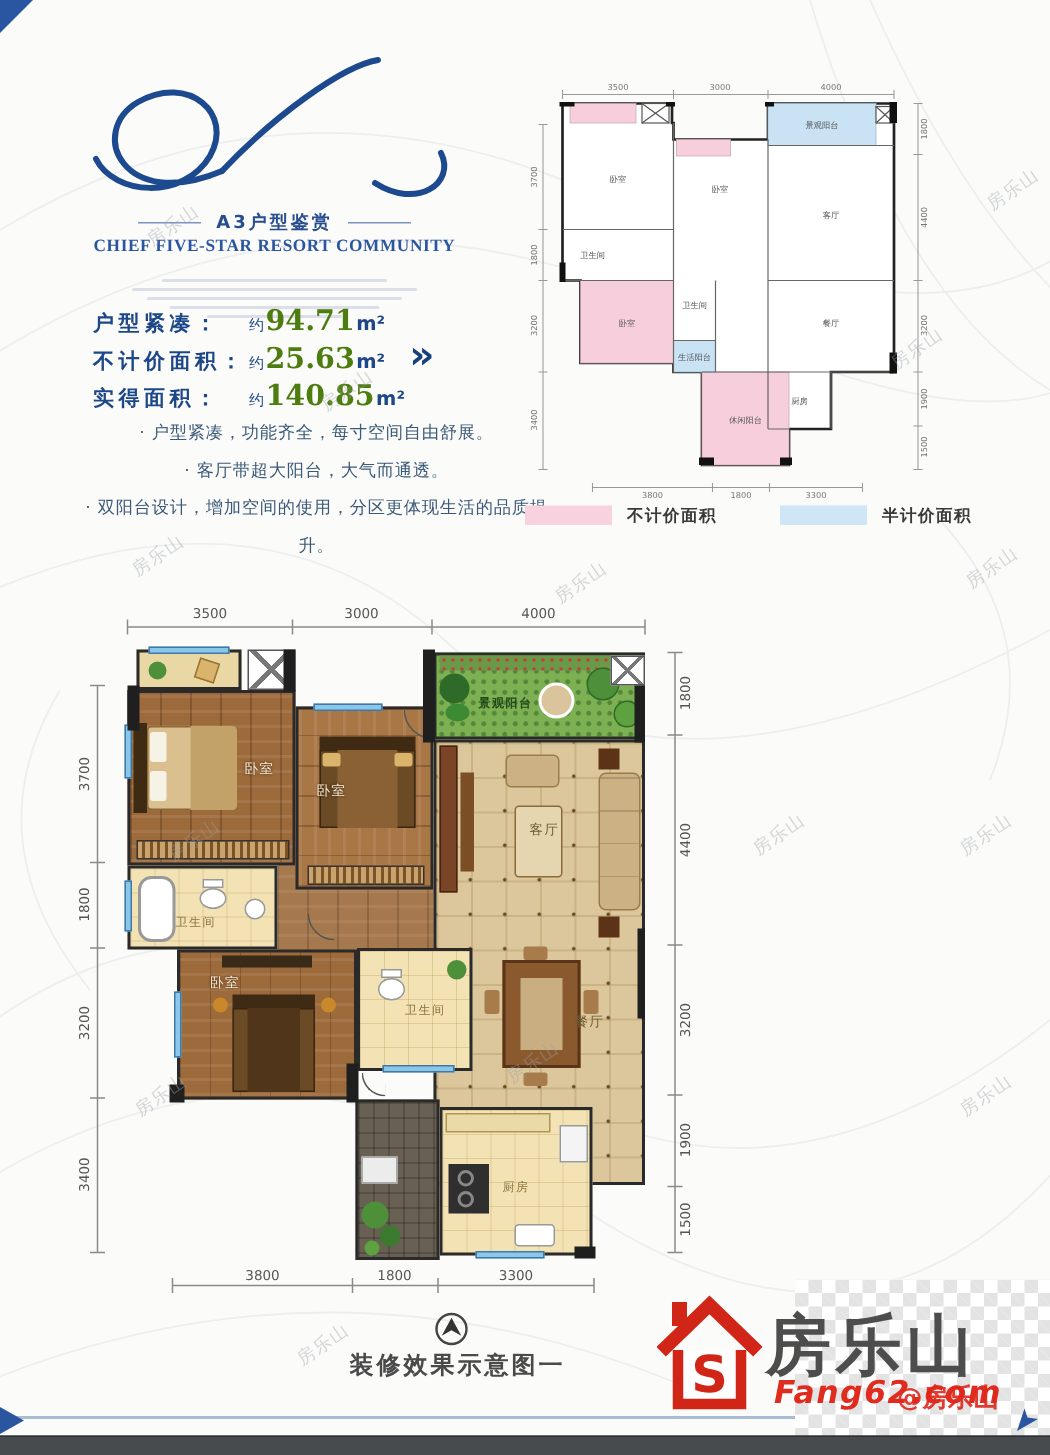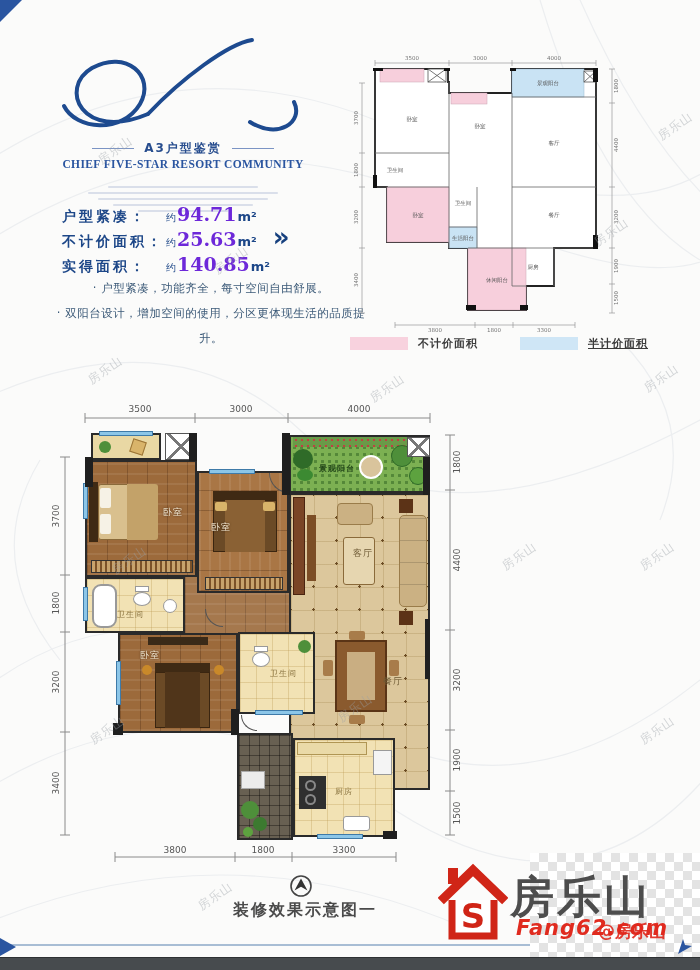--- a/index.html
+++ b/index.html
@@ -23,31 +23,31 @@
   .subtitle-text{margin:0 10px;font-size:12px;color:#274d8e;letter-spacing:2px;font-weight:bold;}
   .tagline{left:58px;top:158px;width:250px;text-align:center;z-index:2;
       font-family:"Liberation Serif",serif;font-weight:bold;font-size:11.5px;color:#2a55a0;letter-spacing:.4px;}
   .scriptlines{left:75px;top:182px;width:215px;z-index:2;}
   .scriptlines div{height:2.5px;background:#b9c4da;opacity:.5;border-radius:2px;margin:3.5px auto;}
   
   .area-block{left:62px;top:203px;width:260px;z-index:2;}
   .area-row{height:25px;display:flex;align-items:baseline;white-space:nowrap;}
   .area-label{font-weight:bold;font-size:14px;color:#1d4788;letter-spacing:3px;width:104px;display:inline-block;}
   .area-approx{font-size:10px;color:#1d4788;margin-right:1px;}
-  .area-value{font-family:"DejaVu Serif",serif;font-weight:bold;font-size:19px;color:#6d28d9;}
+  .area-value{font-family:"DejaVu Serif",serif;font-weight:bold;font-size:19px;color:#4d7c0f;}
   .area-unit{font-size:13px;font-weight:bold;color:#1d4788;margin-left:1px;}
   .area-arrow{font-size:26px;font-weight:900;color:#16407e;margin-left:16px;line-height:10px;}
   
   .features{left:46px;top:276px;width:330px;z-index:2;font-size:11.5px;color:#3c5a78;}
   .features div{line-height:25px;letter-spacing:.5px;text-align:center;}
   
   .legend{left:350px;top:336px;display:flex;align-items:center;z-index:2;}
   .legend .sw{width:58px;height:13px;}
   .legend .lb{font-size:11px;color:#3a3a3a;font-weight:bold;margin-left:10px;letter-spacing:1px;}
-  .legend .lb2{text-decoration:underline;}
+  .legend .lb2{}
   .legend .sw2{margin-left:42px;}
   
   .plan{left:85px;top:433px;width:345px;height:417px;z-index:2;}
   .room{position:absolute;border:2px solid #2a2a2a;box-sizing:border-box;}
   .wood{background-color:#9c6a3b;background-image:
     repeating-linear-gradient(0deg,rgba(255,255,255,.08) 0 2px,rgba(0,0,0,0) 2px 10px),
     repeating-linear-gradient(90deg,rgba(60,30,10,.28) 0 1px,rgba(0,0,0,0) 1px 20px);}
   .wood2{background-color:#a97645;background-image:
     repeating-linear-gradient(90deg,rgba(255,255,255,.08) 0 2px,rgba(0,0,0,0) 2px 10px),
     repeating-linear-gradient(0deg,rgba(60,30,10,.28) 0 1px,rgba(0,0,0,0) 1px 20px);}
@@ -173,20 +173,21 @@
   <div class="area-row">
     <span class="area-label">实得面积：</span>
     <span class="area-approx">约</span>
     <span class="area-value">140.85</span>
     <span class="area-unit">m²</span>
   </div>
 </div>
 
 <div class="abs features">
   <div>· 户型紧凑，功能齐全，每寸空间自由舒展。</div>
+  <div>· 客厅带超大阳台，大气而通透。</div>
   <div>· 双阳台设计，增加空间的使用，分区更体现生活的品质提升。</div>
 </div>
 
 <svg class="abs" style="left:350px;top:55px;z-index:2" width="330" height="282">
 
   <g stroke="#999" stroke-width=".7" fill="none">
     <line x1="25" y1="8" x2="246" y2="8"></line>
     <line x1="25" y1="5" x2="25" y2="11"></line>
       <line x1="99" y1="5" x2="99" y2="11"></line>
     <line x1="162" y1="5" x2="162" y2="11"></line>

